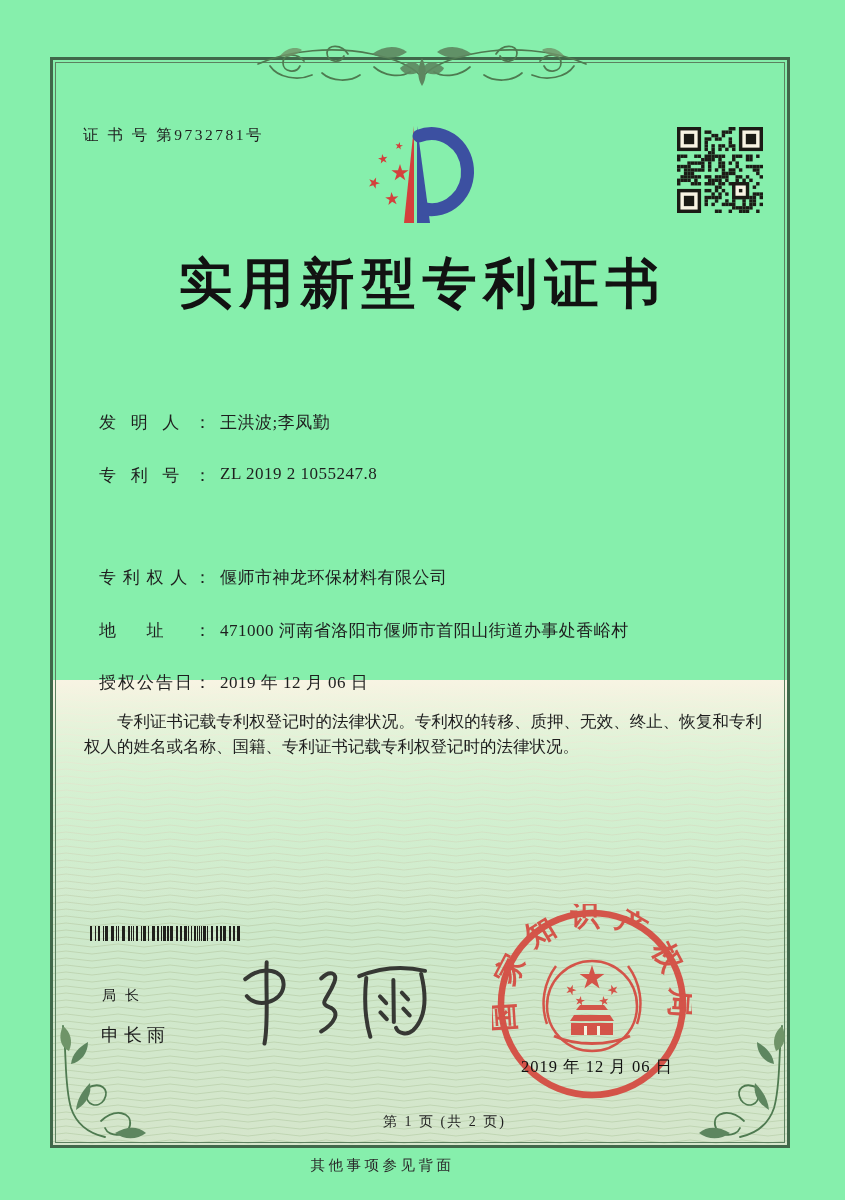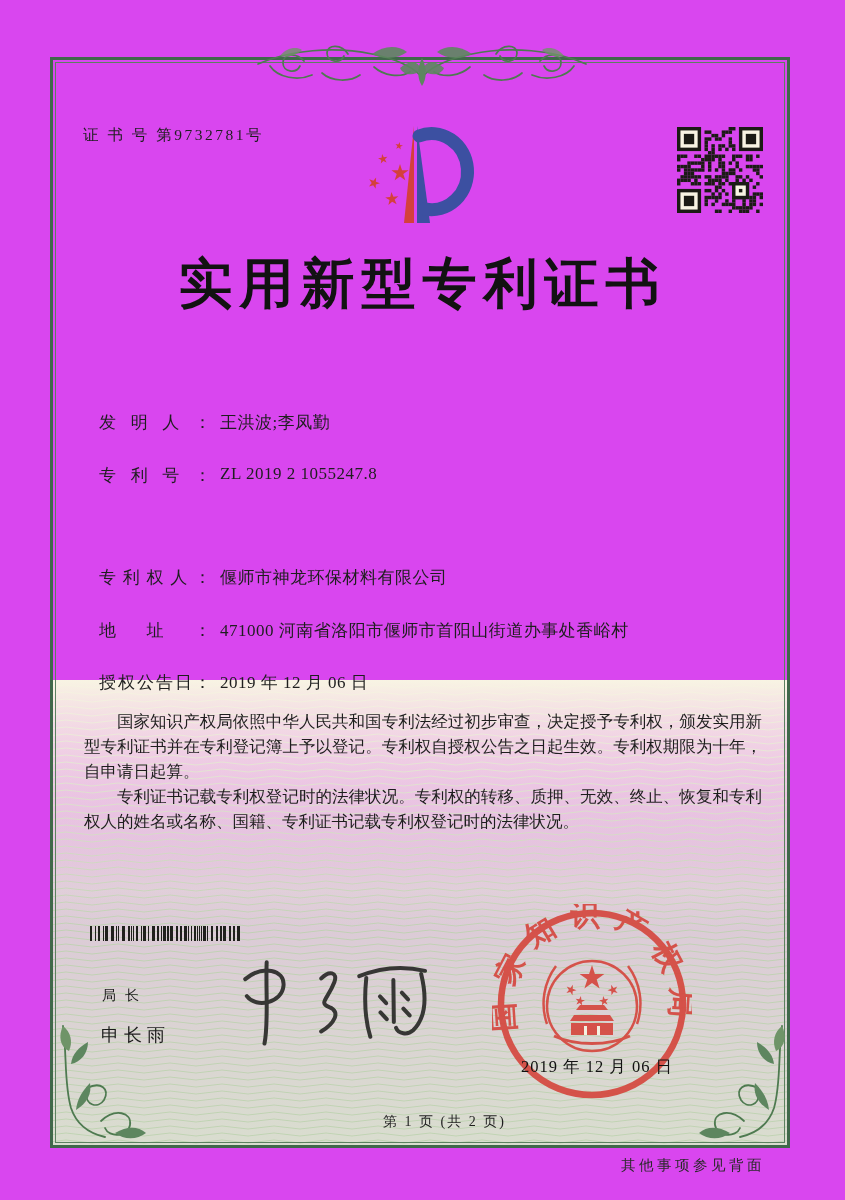--- a/index.html
+++ b/index.html
@@ -1,16 +1,16 @@
 <!DOCTYPE html>
 <html><head>
 <meta charset="utf-8">
 <style>
   html,body{margin:0;padding:0;background:#9a9a92;}
-  .cert{position:relative;width:845px;height:1200px;background:#d946ef;overflow:hidden;
+  .cert{position:relative;width:845px;height:1200px;background:#86efac;overflow:hidden;
         font-family:"Liberation Serif","DejaVu Serif",serif;color:#222;margin:0 auto;}
   .abs{position:absolute;}
   
   .frame{position:absolute;left:50px;top:57px;width:734px;height:1085px;
          border:3px solid #40684a;z-index:1;}
   .frame-inner{position:absolute;left:2px;top:2px;right:2px;bottom:2px;border:1px solid #5c8160;}
   
   .cert-no{position:absolute;left:83px;top:125px;font-size:15.5px;letter-spacing:2.5px;color:#1f1f1f;z-index:2;}
   .title{position:absolute;left:0;top:248px;width:845px;text-align:center;font-size:54px;
          font-weight:bold;letter-spacing:7px;color:#121212;z-index:2;}
@@ -24,21 +24,21 @@
   .paras{position:absolute;left:84px;top:709px;width:678px;font-size:16.5px;line-height:25px;
          text-align:justify;color:#1e1e1e;z-index:2;}
   .paras p{margin:0;text-indent:33px;}
   
   .jtitle{position:absolute;left:102px;top:987px;font-size:14px;letter-spacing:9px;color:#1c1c1c;z-index:2;}
   .jname{position:absolute;left:101px;top:1023px;font-size:18px;letter-spacing:5px;color:#1c1c1c;z-index:2;}
   .seal-date{position:absolute;left:512px;top:1056px;width:170px;text-align:center;font-size:16.5px;
              letter-spacing:1px;color:#111;z-index:5;}
   .pageinfo{position:absolute;left:0;top:1113px;width:845px;text-align:center;font-size:14px;
             letter-spacing:2px;color:#1e1e1e;z-index:2;margin-left:22px;}
-  .backnote{position:absolute;left:0;top:1156px;width:765px;text-align:right;font-size:14.5px;
+  .backnote{position:absolute;left:0;top:1156px;width:765px;text-align:center;font-size:14.5px;
             letter-spacing:3.5px;color:#2a2a2a;z-index:2;}
   svg{display:block;}
   .z2{z-index:2;} .z3{z-index:3;} .z4{z-index:4;}
 </style>
 </head>
 <body>
 
 <div class="cert">
 
   <svg class="abs" style="left:53px;top:60px;z-index:0;" width="734" height="1086" viewBox="0 0 734 1086">
@@ -358,21 +358,20 @@
     <span class="flabel">专利权人：</span><span class="fval">偃师市神龙环保材料有限公司</span>
   </div>
   <div class="frow" style="top:619px">
     <span class="flabel">地址：</span><span class="fval">471000 河南省洛阳市偃师市首阳山街道办事处香峪村</span>
   </div>
   <div class="frow" style="top:671px;width:660px">
     <span class="flabel">授权公告日：</span><span class="fval">2019 年 12 月 06 日</span>
   </div>
 
   <div class="paras">
-    <p>国家知识产权局依照中华人民共和国专利法经过初步审查，决定授予专利权，颁发实用新型专利证书并在专利登记簿上予以登记。专利权自授权公告之日起生效。专利权期限为十年，自申请日起算。</p>
     <p>专利证书记载专利权登记时的法律状况。专利权的转移、质押、无效、终止、恢复和专利权人的姓名或名称、国籍、专利证书记载专利权登记时的法律状况。</p>
   </div>
 
   <svg class="abs z2" id="barcode" style="left:90px;top:926px;" width="152" height="15" viewBox="0 0 152 15">
       <rect x="0" y="0" width="2" height="15" fill="#20201c"></rect>
       <rect x="5" y="0" width="1" height="15" fill="#20201c"></rect>
       <rect x="8" y="0" width="2" height="15" fill="#20201c"></rect>
       <rect x="13" y="0" width="1" height="15" fill="#20201c"></rect>
       <rect x="15" y="0" width="3" height="15" fill="#20201c"></rect>
       <rect x="21" y="0" width="3" height="15" fill="#20201c"></rect>

